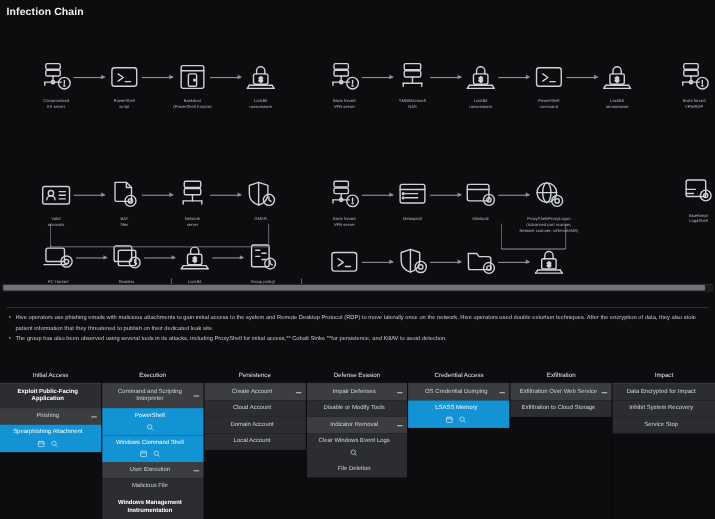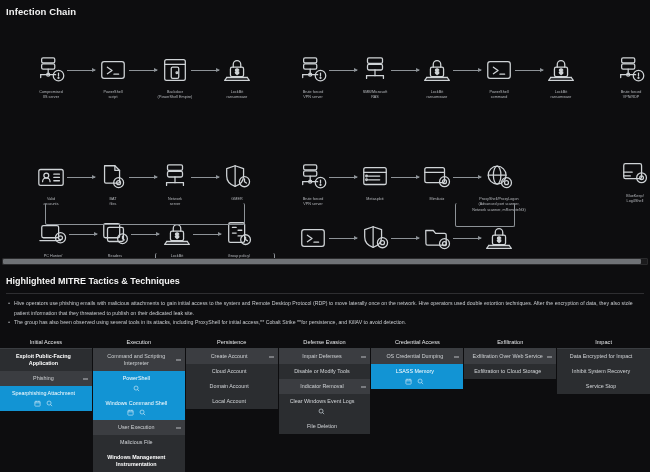--- a/index.html
+++ b/index.html
@@ -526,21 +526,20 @@
         <div class="wire" style="left: 155px; top: 228px; width: 120px; height: 14px; border-top: none; border-bottom: none;"></div>
         <div class="wire" style="left: 455px; top: 178px; width: 60px; height: 24px; border-top: none;"></div>
       </div>
   </div>
 
   <div class="hscroll">
     <div class="thumb"></div>
   </div>
 
   <div class="mitre-wrap">
-    <div class="mitre-title">Highlighted MITRE Tactics &amp; Techniques</div>
     <div class="divider"></div>
     <ul class="bullets" id="bullet-root">
         <li>Hive operators use phishing emails with malicious attachments to gain initial access to the system and Remote Desktop Protocol (RDP) to move laterally once on the network. Hive operators used double extortion techniques. After the encryption of data, they also stole patient information that they threatened to publish on their dedicated leak site.</li>
         <li>The group has also been observed using several tools in its attacks, including ProxyShell for initial access,** Cobalt Strike **for persistence, and KillAV to avoid detection.</li>
       </ul>
   </div>
 
   <div class="matrix" id="matrix-root">
       <div class="col">
         <div class="col-head">Initial Access</div>

